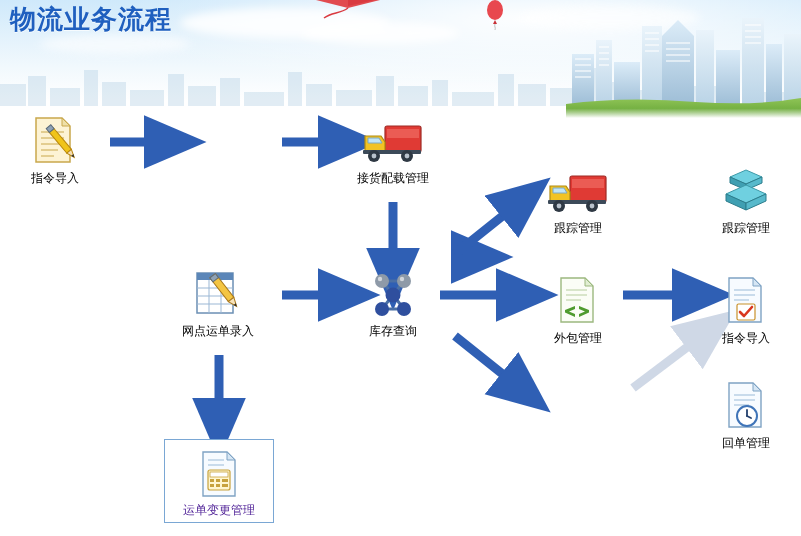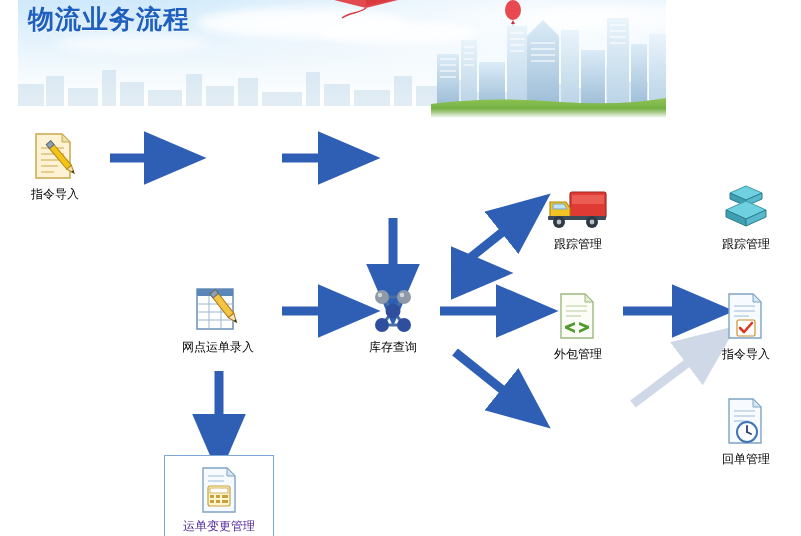--- a/index.html
+++ b/index.html
@@ -1,38 +1,38 @@
 <!DOCTYPE html>
 <html><head>
 <meta charset="utf-8">
 <style>
   html,body{margin:0;padding:0;}
   body{width:801px;height:536px;background:#ffffff;font-family:"Liberation Sans","DejaVu Sans",sans-serif;overflow:hidden;position:relative;}
 
   
-  #banner{position:absolute;left:18px;top:0;width:648px;height:118px;overflow:hidden;
+  #banner{position:absolute;left:0;top:0;width:801px;height:118px;overflow:hidden;
     background:linear-gradient(to bottom,#cfe9fb 0%,#e3f2fc 32%,#f2f9fd 58%,#ffffff 86%,#ffffff 100%);}
   #banner .sky-glow{position:absolute;left:0;top:0;width:801px;height:118px;
     background:radial-gradient(ellipse at 66% 16%, rgba(255,255,255,.95) 0%, rgba(255,255,255,0) 55%);}
   #banner .cloud{position:absolute;border-radius:50%;background:rgba(255,255,255,.85);filter:blur(4px);}
   #banner .cloud.c1{left:180px;top:8px;width:210px;height:30px;}
   #banner .cloud.c2{left:300px;top:22px;width:160px;height:22px;}
   #banner .cloud.c3{left:40px;top:34px;width:150px;height:20px;opacity:.7;}
   #banner .cloud.c4{left:520px;top:6px;width:180px;height:24px;opacity:.75;}
   
   #skyline{position:absolute;left:0;bottom:12px;width:801px;height:58px;opacity:.30;}
   
   #city{position:absolute;right:0;top:0;width:235px;height:118px;overflow:hidden;}
   #grass{position:absolute;left:0;bottom:0;width:801px;height:16px;
     background:linear-gradient(to bottom, rgba(255,255,255,0) 0%, rgba(255,255,255,0) 40%, #ffffff 100%);}
   #banner-title{position:absolute;left:10px;top:2px;font-size:26px;font-weight:700;color:#1f5fbf;letter-spacing:1px;
     font-family:"DejaVu Sans","Liberation Sans",sans-serif;text-shadow:0 1px 0 rgba(255,255,255,.7);}
 
   
-  #flow{position:absolute;left:0;top:118px;width:801px;height:418px;}
+  #flow{position:absolute;left:0;top:102px;width:801px;height:418px;}
 
   .node{position:absolute;width:110px;text-align:center;}
   .node .icon{height:52px;display:flex;align-items:flex-end;justify-content:center;}
   .node .label{margin-top:5px;font-size:12px;color:#000;font-family:"DejaVu Sans","Liberation Sans",sans-serif;line-height:14px;}
   .node.boxed{border:1px solid #7aa7d4;background:#ffffff;padding:6px 0 5px 0;width:108px;}
 
   svg.arrow{position:absolute;overflow:visible;}
 </style>
 </head>
 <body>
@@ -194,20 +194,36 @@
           <polygon points="30,36 36,36 33,44" fill="#f5deb3" stroke="#b8860b" stroke-width="1"></polygon>
           <polygon points="31.5,41 34.5,41 33,44" fill="#333"></polygon>
           <rect x="30" y="4" width="6" height="5" fill="#8fa2b5" stroke="#5c6b7a" stroke-width="1"></rect>
         </g>
       </svg>
     </div>
     <div class="label">指令导入</div>
   </div>
 
 
+  <div class="node" style="left:338px;top:12px;">
+    <div class="icon">
+      <svg width="64" height="46" viewBox="0 0 64 46">
+        <rect x="24" y="6" width="36" height="26" rx="2" fill="#e03a34" stroke="#9e2a25" stroke-width="1.2"></rect>
+        <rect x="26" y="9" width="32" height="9" fill="#f06b63" opacity=".7"></rect>
+        <path d="M4 16 L20 16 L24 22 L24 32 L4 32 Z" fill="#f2c324" stroke="#b08b12" stroke-width="1.2"></path>
+        <path d="M7 18 L18 18 L21 23 L7 23 Z" fill="#bfe5f7" stroke="#7fa8bd" stroke-width="1"></path>
+        <rect x="2" y="30" width="58" height="4" rx="1" fill="#3c4a59"></rect>
+        <circle cx="13" cy="36" r="6" fill="#2f3944"></circle>
+          <circle cx="13" cy="36" r="2.4" fill="#b9c2cc"></circle>
+        <circle cx="46" cy="36" r="6" fill="#2f3944"></circle>
+          <circle cx="46" cy="36" r="2.4" fill="#b9c2cc"></circle>
+      </svg>
+    </div>
+    <div class="label">接货配载管理</div>
+  </div>
 
   <div class="node" style="left:163px;top:165px;">
     <div class="icon">
       <svg width="50" height="50" viewBox="0 0 50 50">
         <rect x="4" y="4" width="36" height="40" fill="#ffffff" stroke="#6b8fb4" stroke-width="1.5"></rect>
         <rect x="4" y="4" width="36" height="7" fill="#5b86b8"></rect>
         <g stroke="#9bb7d4" stroke-width="1">
           <line x1="4" y1="19" x2="40" y2="19"></line>
             <line x1="4" y1="27" x2="40" y2="27"></line>
           <line x1="4" y1="35" x2="40" y2="35"></line>

